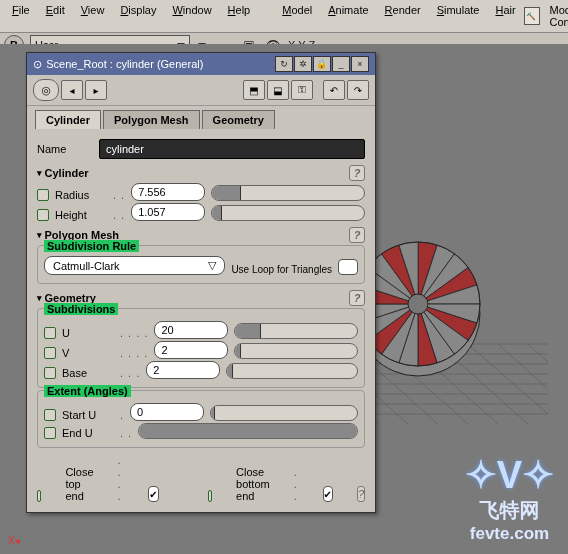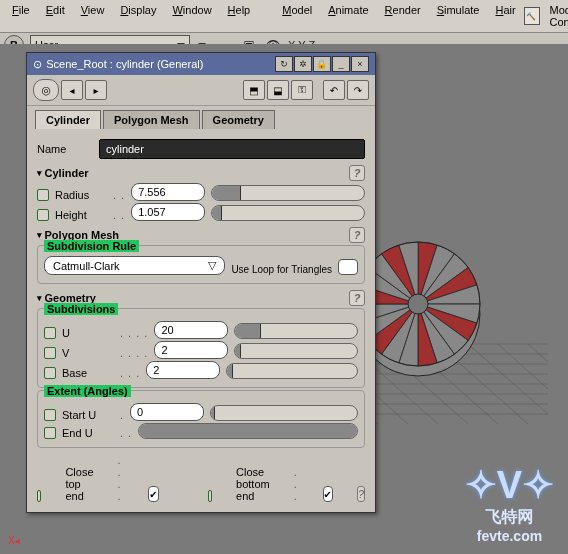--- a/index.html
+++ b/index.html
@@ -40,21 +40,21 @@
 .numfield{width:60px;background:#fff;border:1px solid #555;border-radius:8px;padding:2px 6px;text-align:left}
 .slider{flex:1;height:14px;background:#d8d4cc;border:1px solid #666;border-radius:8px;position:relative;overflow:hidden}
 .sfill{position:absolute;top:0;left:0;bottom:0;background:#888;border-right:1px solid #333}
 .selwrap{flex:1;background:#fff;border:1px solid #555;border-radius:8px;padding:2px 8px;display:flex;align-items:center}
 .cbox{width:18px;height:14px;background:#fff;border:1px solid #555;border-radius:4px;display:flex;align-items:center;justify-content:center}
 .checked::after{content:"✔";font-size:10px;color:#000}
 .footrow{display:flex;align-items:flex-end;gap:24px;margin-top:6px}
 .dots{letter-spacing:1px;color:#555}
 .logo{position:absolute;right:14px;bottom:10px;text-align:center;color:#fff}
 .logo .wing{font-size:38px;font-weight:bold;color:#c9defb;text-shadow:0 0 4px #6aa0ff}
-.logo .sub{font-size:16px;font-weight:bold;color:#dce8ff}
+.logo .sub{font-size:20px;font-weight:bold;color:#dce8ff}
 .axis{position:absolute;left:8px;bottom:8px;font-size:10px}
 .axis .x{color:#d33}
 </style>
 </head>
 <body>
 
 <div class="menubar">
   <span><u>F</u>ile</span>
   <span><u>E</u>dit</span>
   <span><u>V</u>iew</span>
@@ -152,21 +152,21 @@
           <line x1="-3.0901699437494754" y1="-9.510565162951535" x2="-19.159053651246747" y2="-58.96550401029952" stroke="#222" stroke-width="0.4"></line>
         </g>
       <ellipse cx="0" cy="0" rx="62" ry="62" fill="none" stroke="#222"></ellipse>
       <circle cx="0" cy="0" r="10" fill="#777" stroke="#222"></circle>
     </g>
   </svg>
   <div class="axis"><span class="x">X◂</span></div>
   <div class="logo">
     <div class="wing">✧V✧</div>
     <div class="sub">飞特网</div>
-    <div class="sub" style="font-size:14px">fevte.com</div>
+    <div class="sub" style="font-size:17px">fevte.com</div>
   </div>
 </div>
 
 <div class="panel">
   <div class="titlebar">
     <span style="margin-right:4px">⊙</span>
     <span>Scene_Root : cylinder (General)</span>
     <div class="ticons">
       <div class="tico">↻</div>
       <div class="tico">✲</div>

